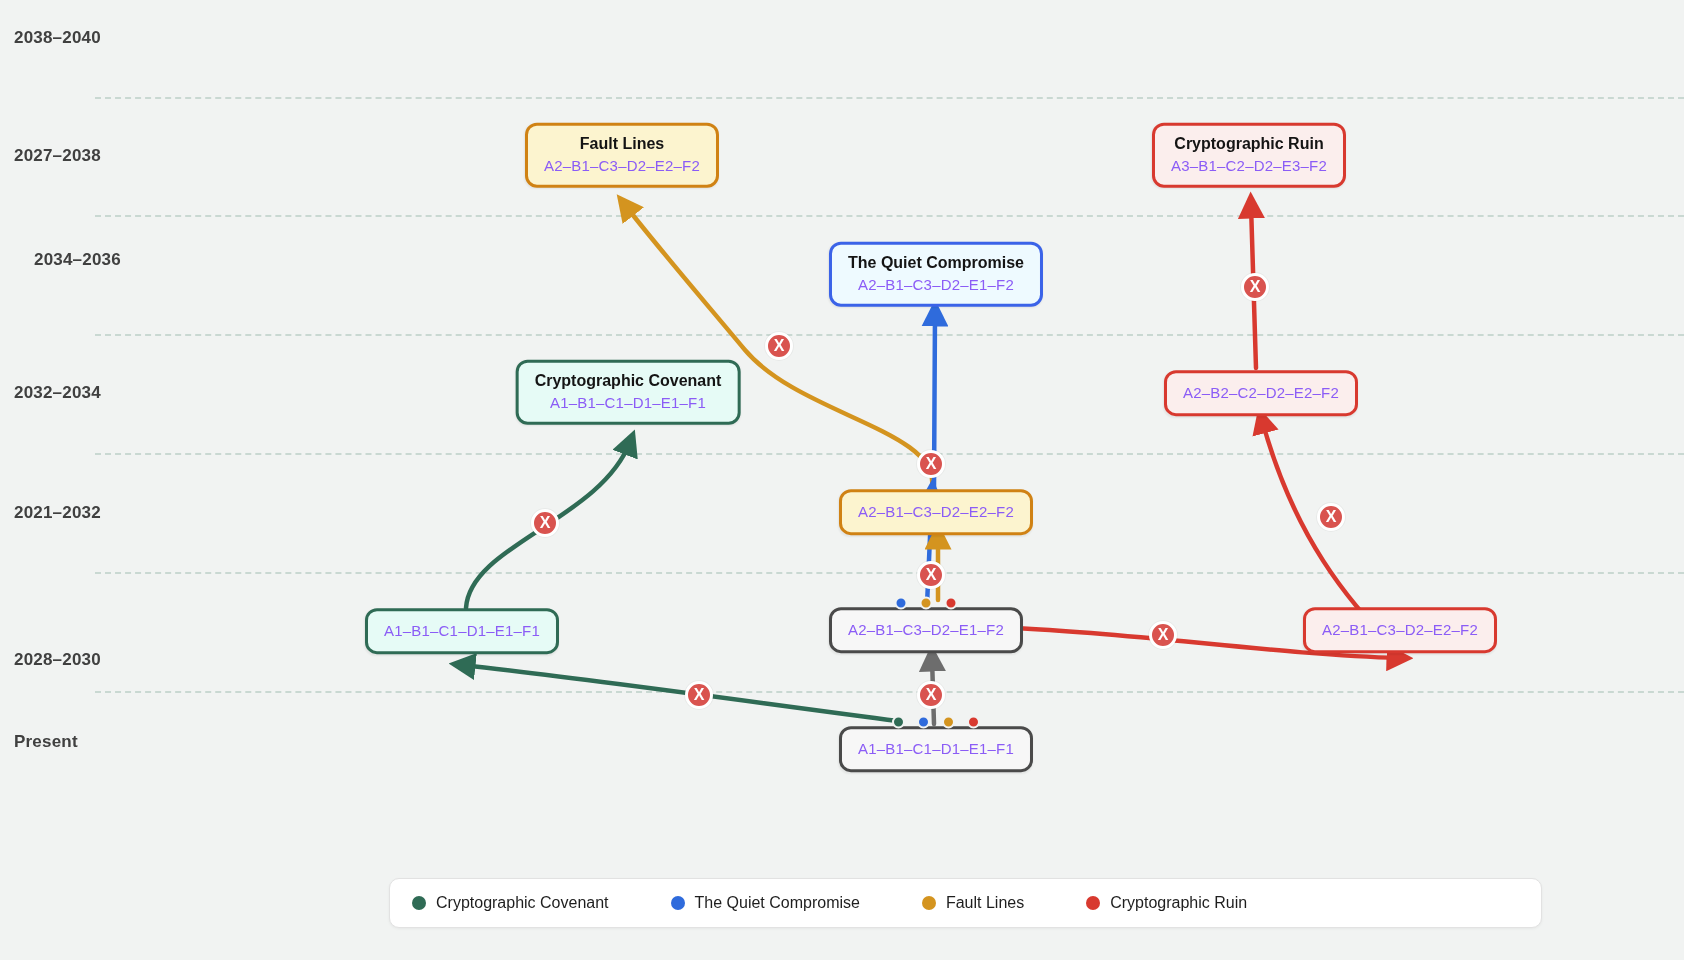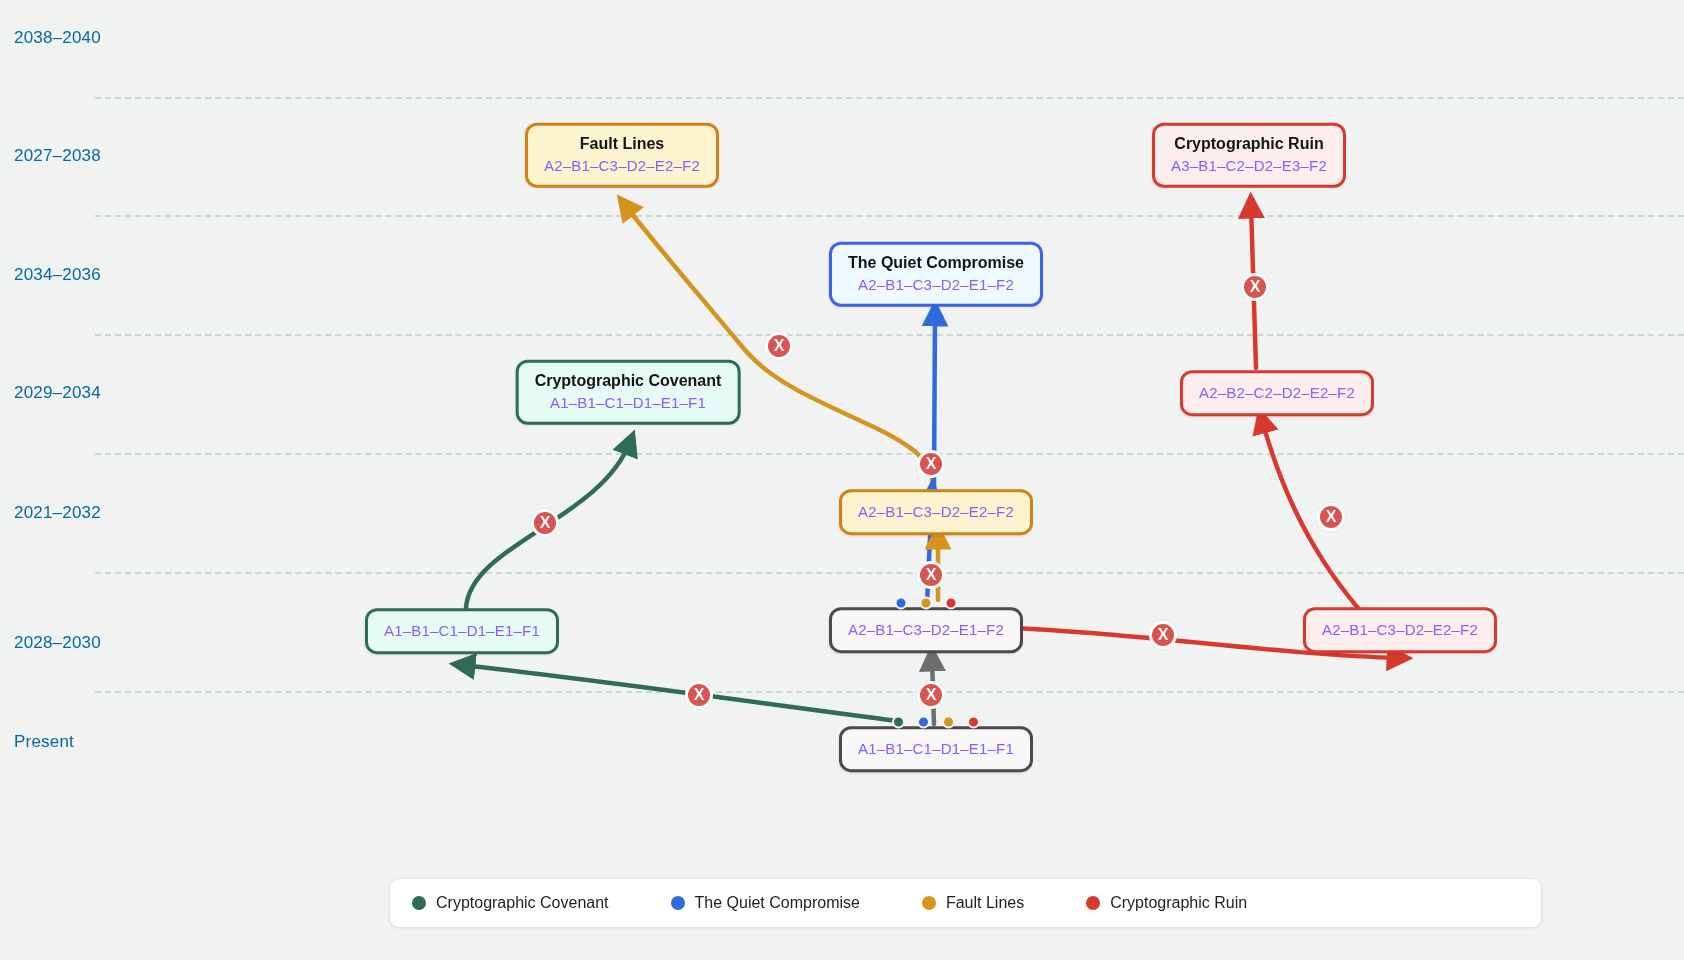--- a/index.html
+++ b/index.html
@@ -15,22 +15,22 @@
     width: 1684px;
     height: 960px;
     background: #f1f3f2;
   }
 
   
   .axis-label {
     position: absolute;
     left: 14px;
     font-size: 17px;
-    font-weight: 400;
-    color: #0369a1;
+    font-weight: 700;
+    color: #404040;
     letter-spacing: 0.2px;
     white-space: nowrap;
     transform: translateY(-50%);
   }
   .gridline {
     position: absolute;
     left: 95px;
     right: 0;
     height: 0;
     border-top: 2px dashed #c9d8d2;
@@ -151,24 +151,24 @@
       <div class="gridline" style="top: 215px;"></div>
       <div class="gridline" style="top: 334px;"></div>
       <div class="gridline" style="top: 453px;"></div>
       <div class="gridline" style="top: 572px;"></div>
       <div class="gridline" style="top: 691px;"></div>
     </div>
 
   <div id="axis">
       <div class="axis-label" style="top: 38px;">2038–2040</div>
       <div class="axis-label" style="top: 156px;">2027–2038</div>
-      <div class="axis-label" style="top: 275px;">2034–2036</div>
-      <div class="axis-label" style="top: 393px;">2029–2034</div>
+      <div class="axis-label" style="top: 260px; margin-left: 20px;">2034–2036</div>
+      <div class="axis-label" style="top: 393px;">2032–2034</div>
       <div class="axis-label" style="top: 513px;">2021–2032</div>
-      <div class="axis-label" style="top: 643px;">2028–2030</div>
+      <div class="axis-label" style="top: 660px;">2028–2030</div>
       <div class="axis-label" style="top: 742px;">Present</div>
     </div>
 
   <svg id="edges" viewBox="0 0 1684 960">
     <defs>
       <marker id="ah-orange" markerWidth="6" markerHeight="6" refX="3" refY="3" orient="auto">
         <path d="M0,0 L6,3 L0,6 z" fill="#d4941f"></path>
       </marker>
       <marker id="ah-blue" markerWidth="6" markerHeight="6" refX="3" refY="3" orient="auto">
         <path d="M0,0 L6,3 L0,6 z" fill="#2f6bdc"></path>
@@ -207,21 +207,21 @@
         <div class="code">A3–B1–C2–D2–E3–F2</div>
       </div>
       <div class="node n-blue" style="left: 936px; top: 274px;">
         <div class="title">The Quiet Compromise</div>
         <div class="code">A2–B1–C3–D2–E1–F2</div>
       </div>
       <div class="node n-green" style="left: 628px; top: 392px;">
         <div class="title">Cryptographic Covenant</div>
         <div class="code">A1–B1–C1–D1–E1–F1</div>
       </div>
-      <div class="node n-red compact" style="left: 1261px; top: 393px; margin-left: 16px;">
+      <div class="node n-red compact" style="left: 1261px; top: 393px;">
         <div class="code">A2–B2–C2–D2–E2–F2</div>
       </div>
       <div class="node n-orange compact" style="left: 936px; top: 512px;">
         <div class="code">A2–B1–C3–D2–E2–F2</div>
       </div>
       <div class="node n-green compact" style="left: 462px; top: 631px;">
         <div class="code">A1–B1–C1–D1–E1–F1</div>
       </div>
       <div class="node n-grey compact" style="left: 926px; top: 630px;">
         <div class="code">A2–B1–C3–D2–E1–F2</div>

